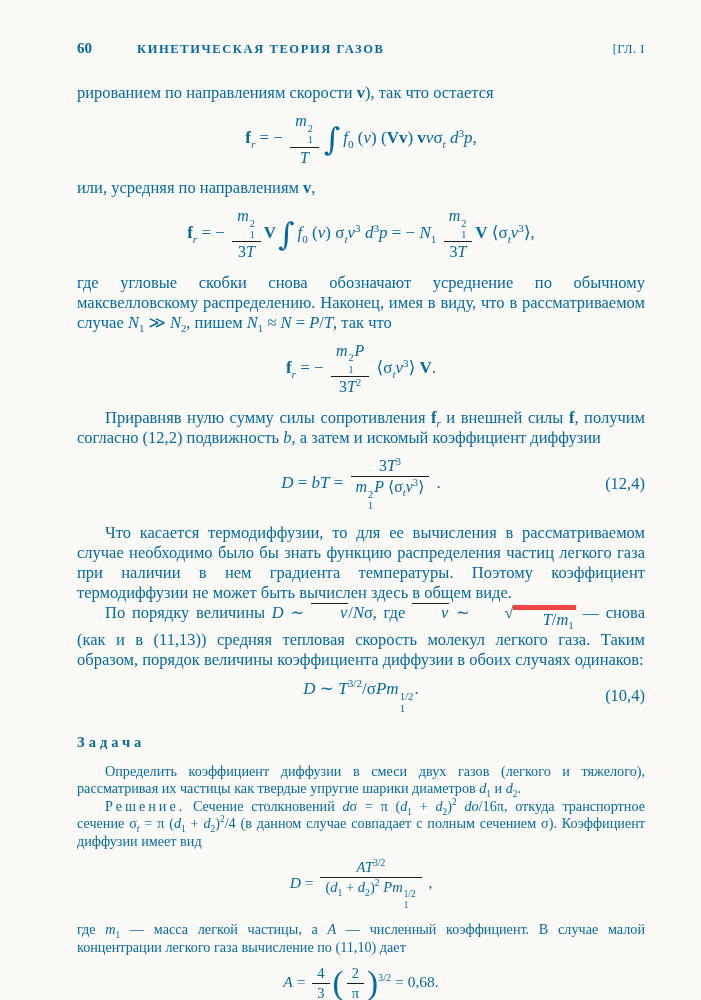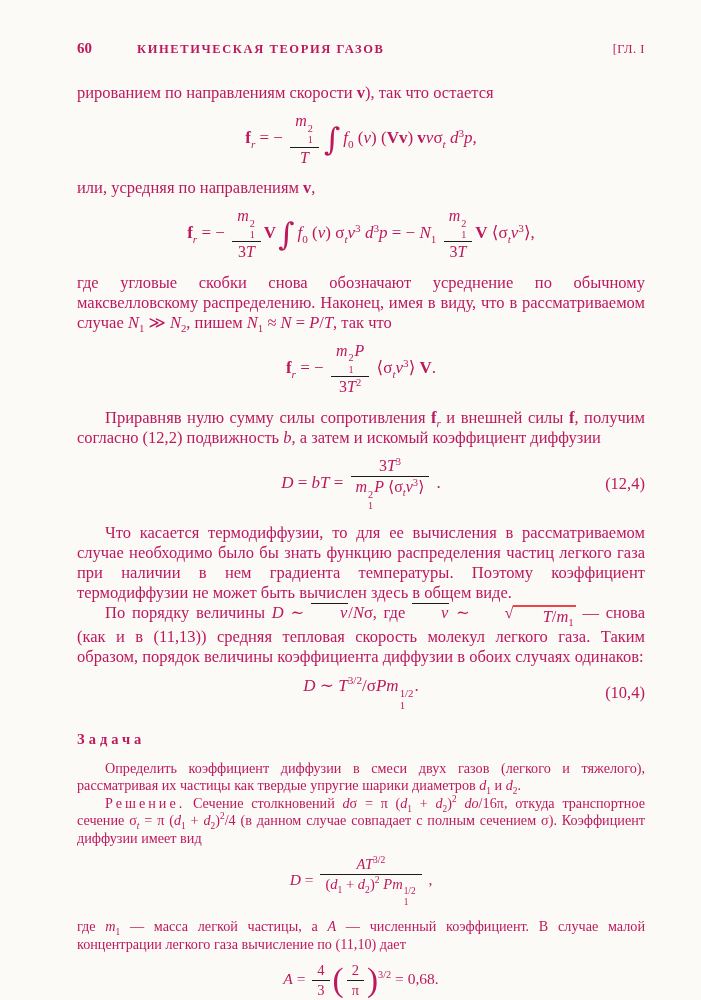--- a/index.html
+++ b/index.html
@@ -1,21 +1,21 @@
 <!DOCTYPE html>
 <html><head>
 <meta charset="utf-8">
 <style>
   html,body{margin:0;padding:0;background:#e9e9e7;}
   .page{
     position:relative;
     width:701px;height:1000px;
     margin:0 auto;
     background:#fbfaf7;
-    color:#be185d;
+    color:#0369a1;
     font-family:"Liberation Serif","DejaVu Serif",serif;
     box-sizing:border-box;
     padding:34px 56px 0 77px;
     overflow:hidden;
   }
   
   .hdr{display:flex;align-items:baseline;margin-bottom:26px;}
   .hdr .pageno{font-weight:bold;font-size:15px;width:60px;}
   .hdr .runtitle{flex:1;text-align:left;font-size:12.5px;font-weight:bold;letter-spacing:1.6px;}
   .hdr .chap{width:60px;text-align:right;font-size:12.5px;letter-spacing:.5px;margin-top:8px;}
@@ -34,21 +34,21 @@
   sub.msub,sup.msup{font-size:66%;line-height:0;}
   .mss{display:inline-flex;flex-direction:column;align-items:flex-start;
        font-size:64%;line-height:1.12;vertical-align:-0.55em;margin:0 1px;}
   .mss span{display:block;}
   .mfrac{display:inline-block;text-align:center;vertical-align:middle;margin:0 3px;font-size:94%;}
   .mnum{display:block;padding:0 5px 1px;border-bottom:1px solid #1b1b1b;}
   .mden{display:block;padding:1px 5px 0;}
   .mint{font-size:185%;vertical-align:middle;line-height:.7;margin:0 3px 0 2px;font-family:"DejaVu Serif",serif;}
   .msqrt{display:inline-flex;align-items:flex-start;}
   .mrad{line-height:1;margin-right:-1px;}
-  .mrand{border-top:2px solid #ef4444;padding:0 2px;}
+  .mrand{border-top:5px solid #ef4444;padding:0 2px;}
   .mov{display:inline-block;border-top:1px solid #1b1b1b;line-height:1.05;padding:0 1px;}
   .mbp{font-size:215%;vertical-align:middle;line-height:0;font-weight:400;}
   .spaced{letter-spacing:3px;}
   
   .taskhead{font-size:14.5px;font-weight:bold;letter-spacing:4px;margin:20px 0 12px;}
 </style>
 </head>
 <body>
 
 <div class="page">

